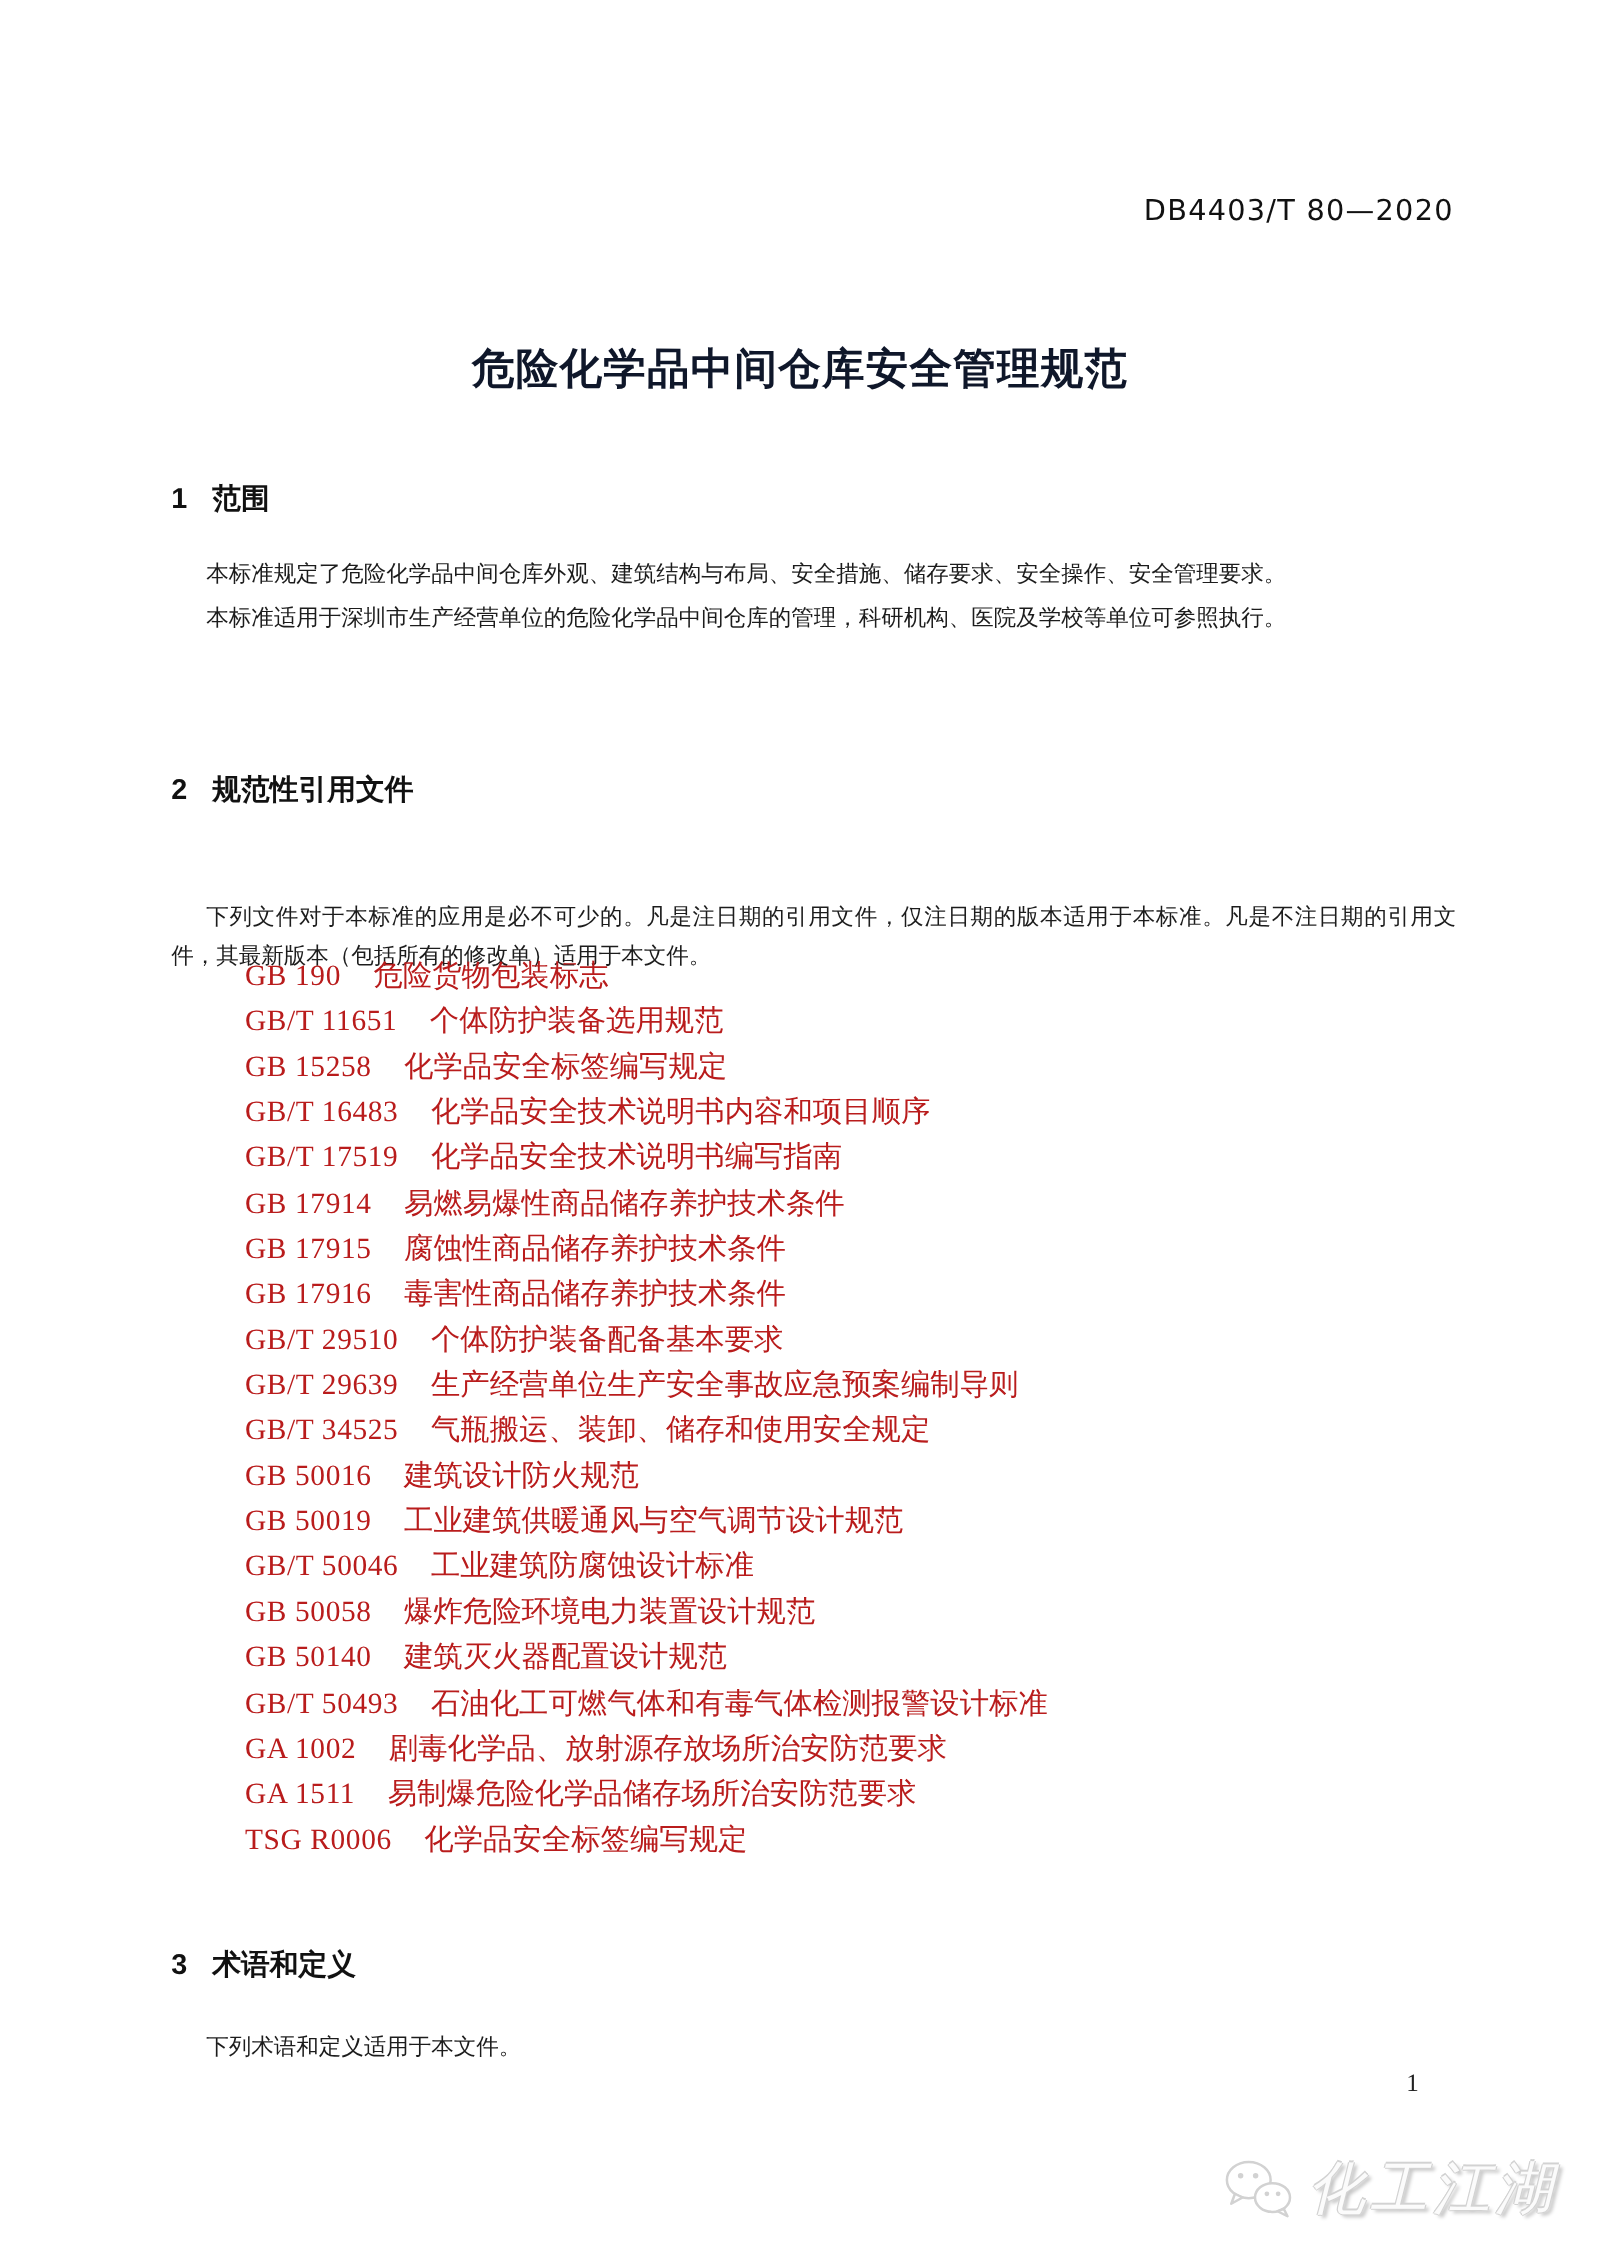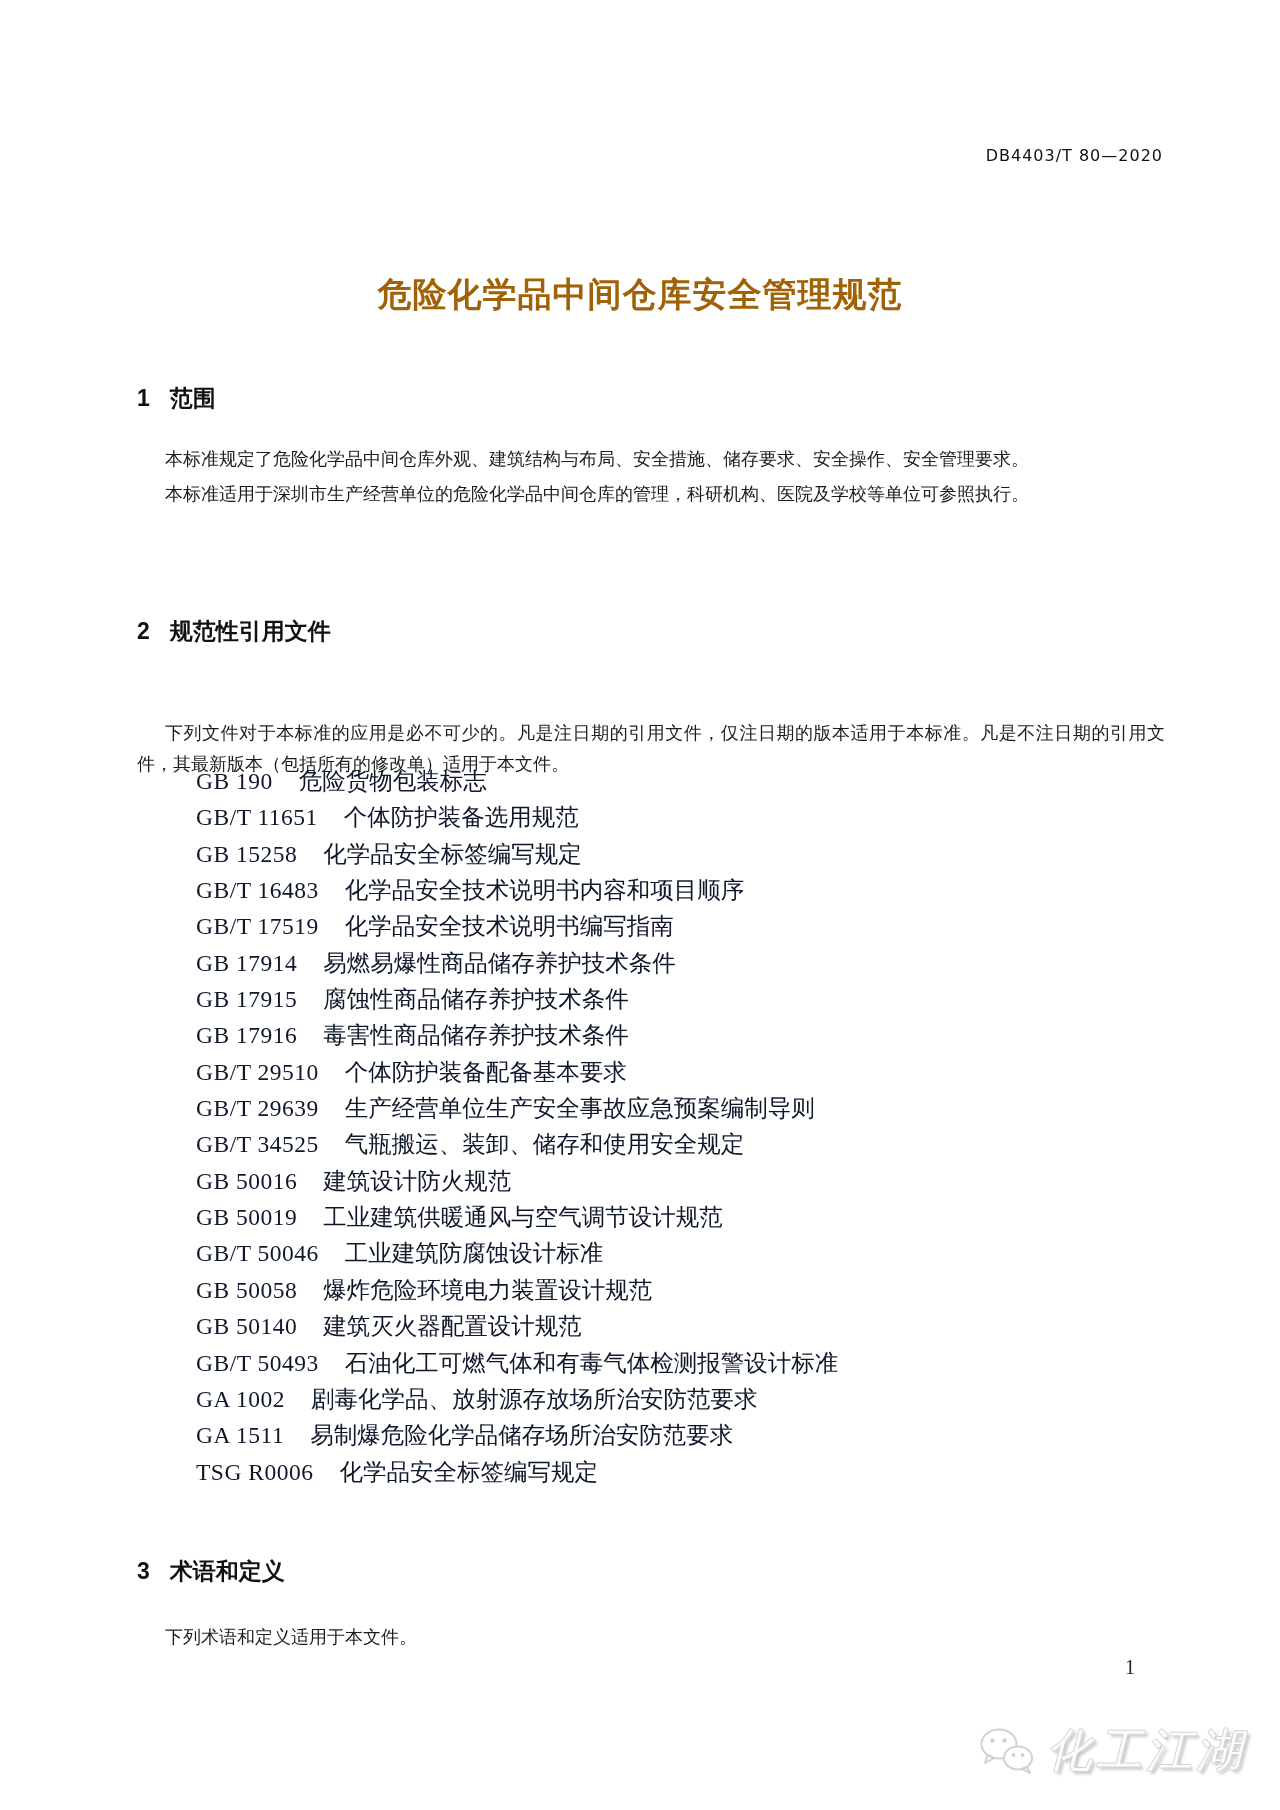--- a/index.html
+++ b/index.html
@@ -8,41 +8,41 @@
     width: 1280px;
     height: 1810px;
     background: #ffffff;
     overflow: hidden;
     font-family: "Liberation Serif", "DejaVu Serif", serif;
     color: #1c1c1c;
   }
 
   .doc-code {
     position: absolute;
-    top: 146px;
+    top: 156px;
     left: 135px;
     width: 1028px;
     text-align: right;
     font-family: "DejaVu Sans", "Liberation Sans", sans-serif;
-    font-size: 16px;
+    font-size: 23px;
     letter-spacing: 1px;
     color: #111;
   }
 
   .doc-title {
     position: absolute;
     top: 272px;
     left: 125px;
     width: 1030px;
     text-align: center;
     font-family: "Liberation Sans", "DejaVu Sans", sans-serif;
     font-weight: 700;
     font-size: 34px;
     letter-spacing: 1px;
-    color: #a16207;
+    color: #0f172a;
   }
 
   .sec-h {
     position: absolute;
     left: 137px;
     font-family: "Liberation Sans", "DejaVu Sans", sans-serif;
     font-weight: 700;
     font-size: 23px;
     color: #111;
     white-space: nowrap;
@@ -67,21 +67,21 @@
   .sec3-body { top: 1620px; line-height: 34px; }
 
   .ref-list {
     position: absolute;
     top: 763px;
     left: 196px;
     margin: 0;
     padding: 0;
     list-style: none;
     font-size: 23.5px;
-    color: #0f172a;
+    color: #b91c1c;
   }
   .ref-list li {
     height: 36.35px;
     line-height: 36.35px;
     white-space: nowrap;
   }
   .ref-code { letter-spacing: 0.5px; }
   .ref-title { margin-left: 26px; }
 
   .page-num {

